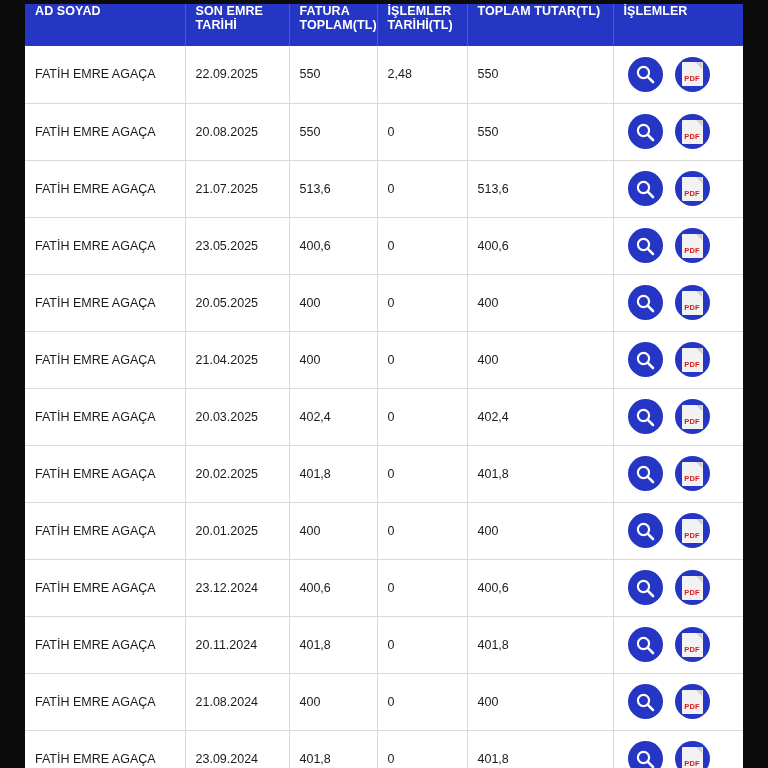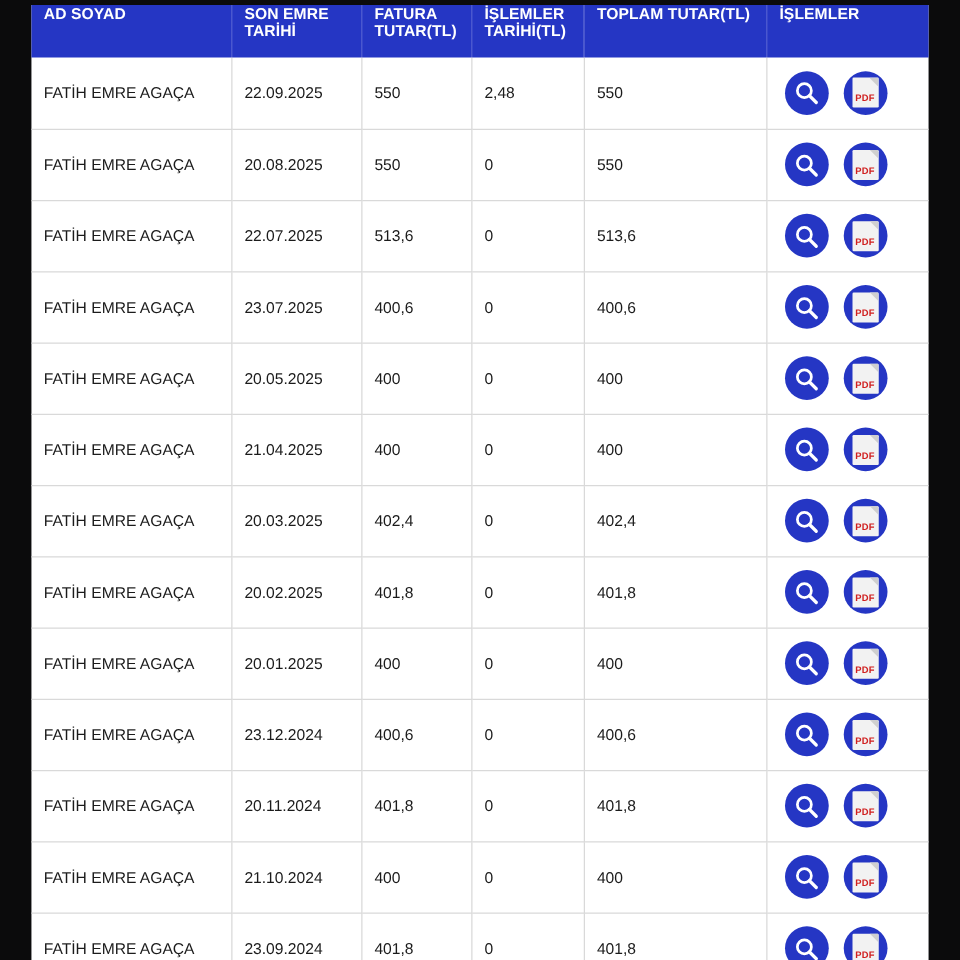--- a/index.html
+++ b/index.html
@@ -154,21 +154,21 @@
         <tr>
           <th>
             <span class="hdr-line">AD SOYAD</span>
           </th>
           <th>
             <span class="hdr-line">SON EMRE</span>
             <span class="hdr-line">TARİHİ</span>
           </th>
           <th>
             <span class="hdr-line">FATURA</span>
-            <span class="hdr-line">TUTAR(TL)</span>
+            <span class="hdr-line">TOPLAM(TL)</span>
           </th>
           <th>
             <span class="hdr-line">İŞLEMLER</span>
             <span class="hdr-line">TARİHİ(TL)</span>
           </th>
           <th>
             <span class="hdr-line">TOPLAM TUTAR(TL)</span>
           </th>
           <th>
             <span class="hdr-line">İŞLEMLER</span>
@@ -219,21 +219,21 @@
                     <span class="page"></span>
                     <span class="fold"></span>
                     <span class="label">PDF</span>
                   </span>
                 </div>
               </div>
             </td>
           </tr>
           <tr>
             <td>FATİH EMRE AGAÇA</td>
-            <td>22.07.2025</td>
+            <td>21.07.2025</td>
             <td>513,6</td>
             <td>0</td>
             <td>513,6</td>
             <td class="ops-cell">
               <div class="ops-inner">
                 <div class="btn-circle">
                   <svg class="mag-icon" width="20" height="20" viewBox="0 0 20 20">
                     <circle cx="8.5" cy="8.5" r="5.6" fill="none" stroke="#ffffff" stroke-width="2.2"></circle>
                     <line x1="12.6" y1="12.6" x2="18" y2="18" stroke="#ffffff" stroke-width="2.6" stroke-linecap="round"></line>
                   </svg>
@@ -243,21 +243,21 @@
                     <span class="page"></span>
                     <span class="fold"></span>
                     <span class="label">PDF</span>
                   </span>
                 </div>
               </div>
             </td>
           </tr>
           <tr>
             <td>FATİH EMRE AGAÇA</td>
-            <td>23.07.2025</td>
+            <td>23.05.2025</td>
             <td>400,6</td>
             <td>0</td>
             <td>400,6</td>
             <td class="ops-cell">
               <div class="ops-inner">
                 <div class="btn-circle">
                   <svg class="mag-icon" width="20" height="20" viewBox="0 0 20 20">
                     <circle cx="8.5" cy="8.5" r="5.6" fill="none" stroke="#ffffff" stroke-width="2.2"></circle>
                     <line x1="12.6" y1="12.6" x2="18" y2="18" stroke="#ffffff" stroke-width="2.6" stroke-linecap="round"></line>
                   </svg>
@@ -435,21 +435,21 @@
                     <span class="page"></span>
                     <span class="fold"></span>
                     <span class="label">PDF</span>
                   </span>
                 </div>
               </div>
             </td>
           </tr>
           <tr>
             <td>FATİH EMRE AGAÇA</td>
-            <td>21.10.2024</td>
+            <td>21.08.2024</td>
             <td>400</td>
             <td>0</td>
             <td>400</td>
             <td class="ops-cell">
               <div class="ops-inner">
                 <div class="btn-circle">
                   <svg class="mag-icon" width="20" height="20" viewBox="0 0 20 20">
                     <circle cx="8.5" cy="8.5" r="5.6" fill="none" stroke="#ffffff" stroke-width="2.2"></circle>
                     <line x1="12.6" y1="12.6" x2="18" y2="18" stroke="#ffffff" stroke-width="2.6" stroke-linecap="round"></line>
                   </svg>

